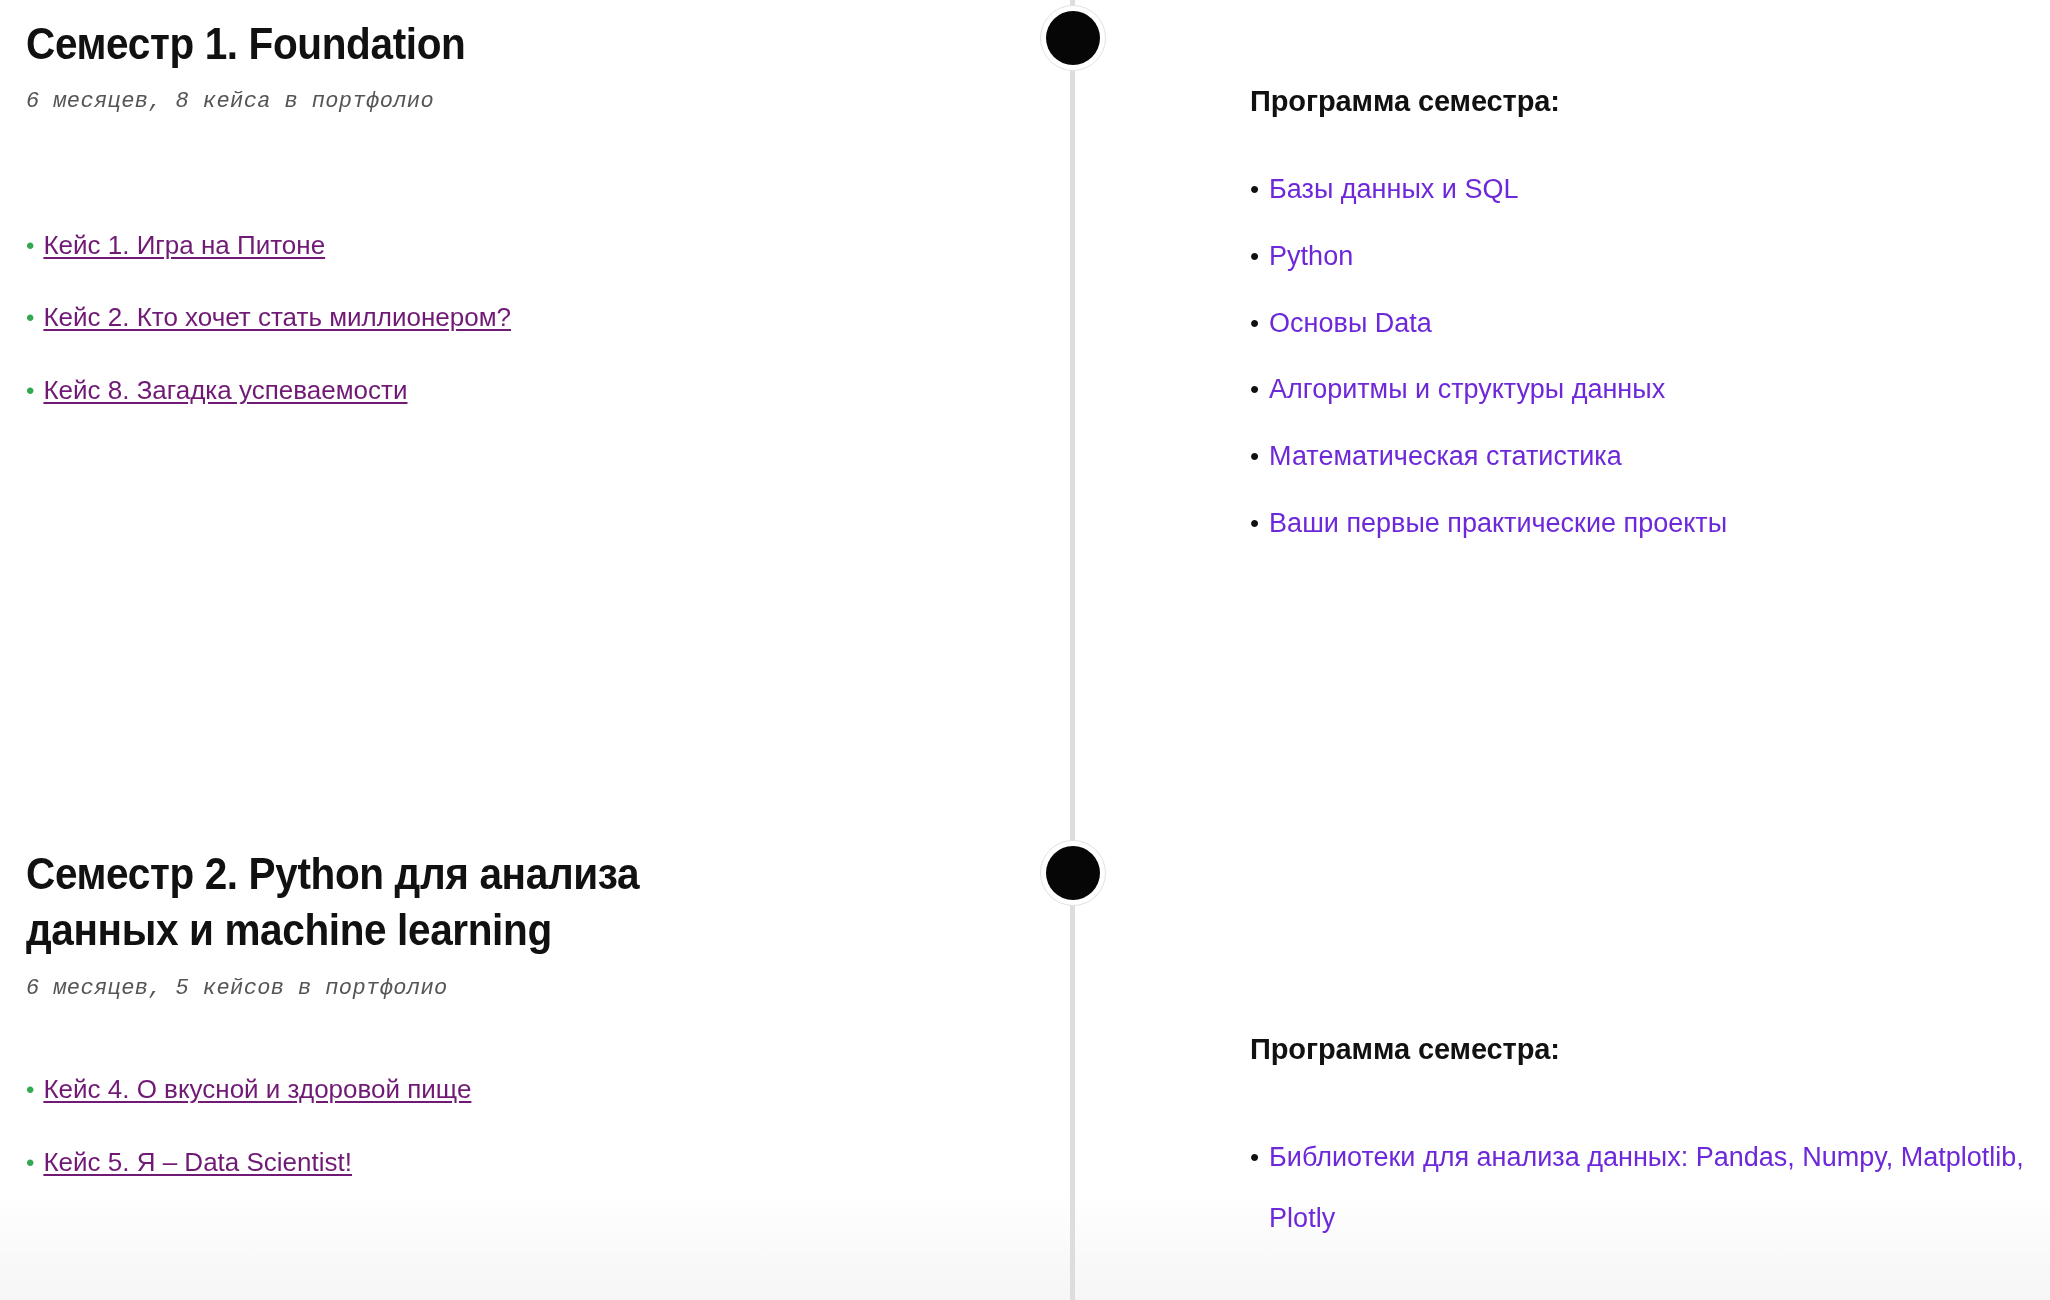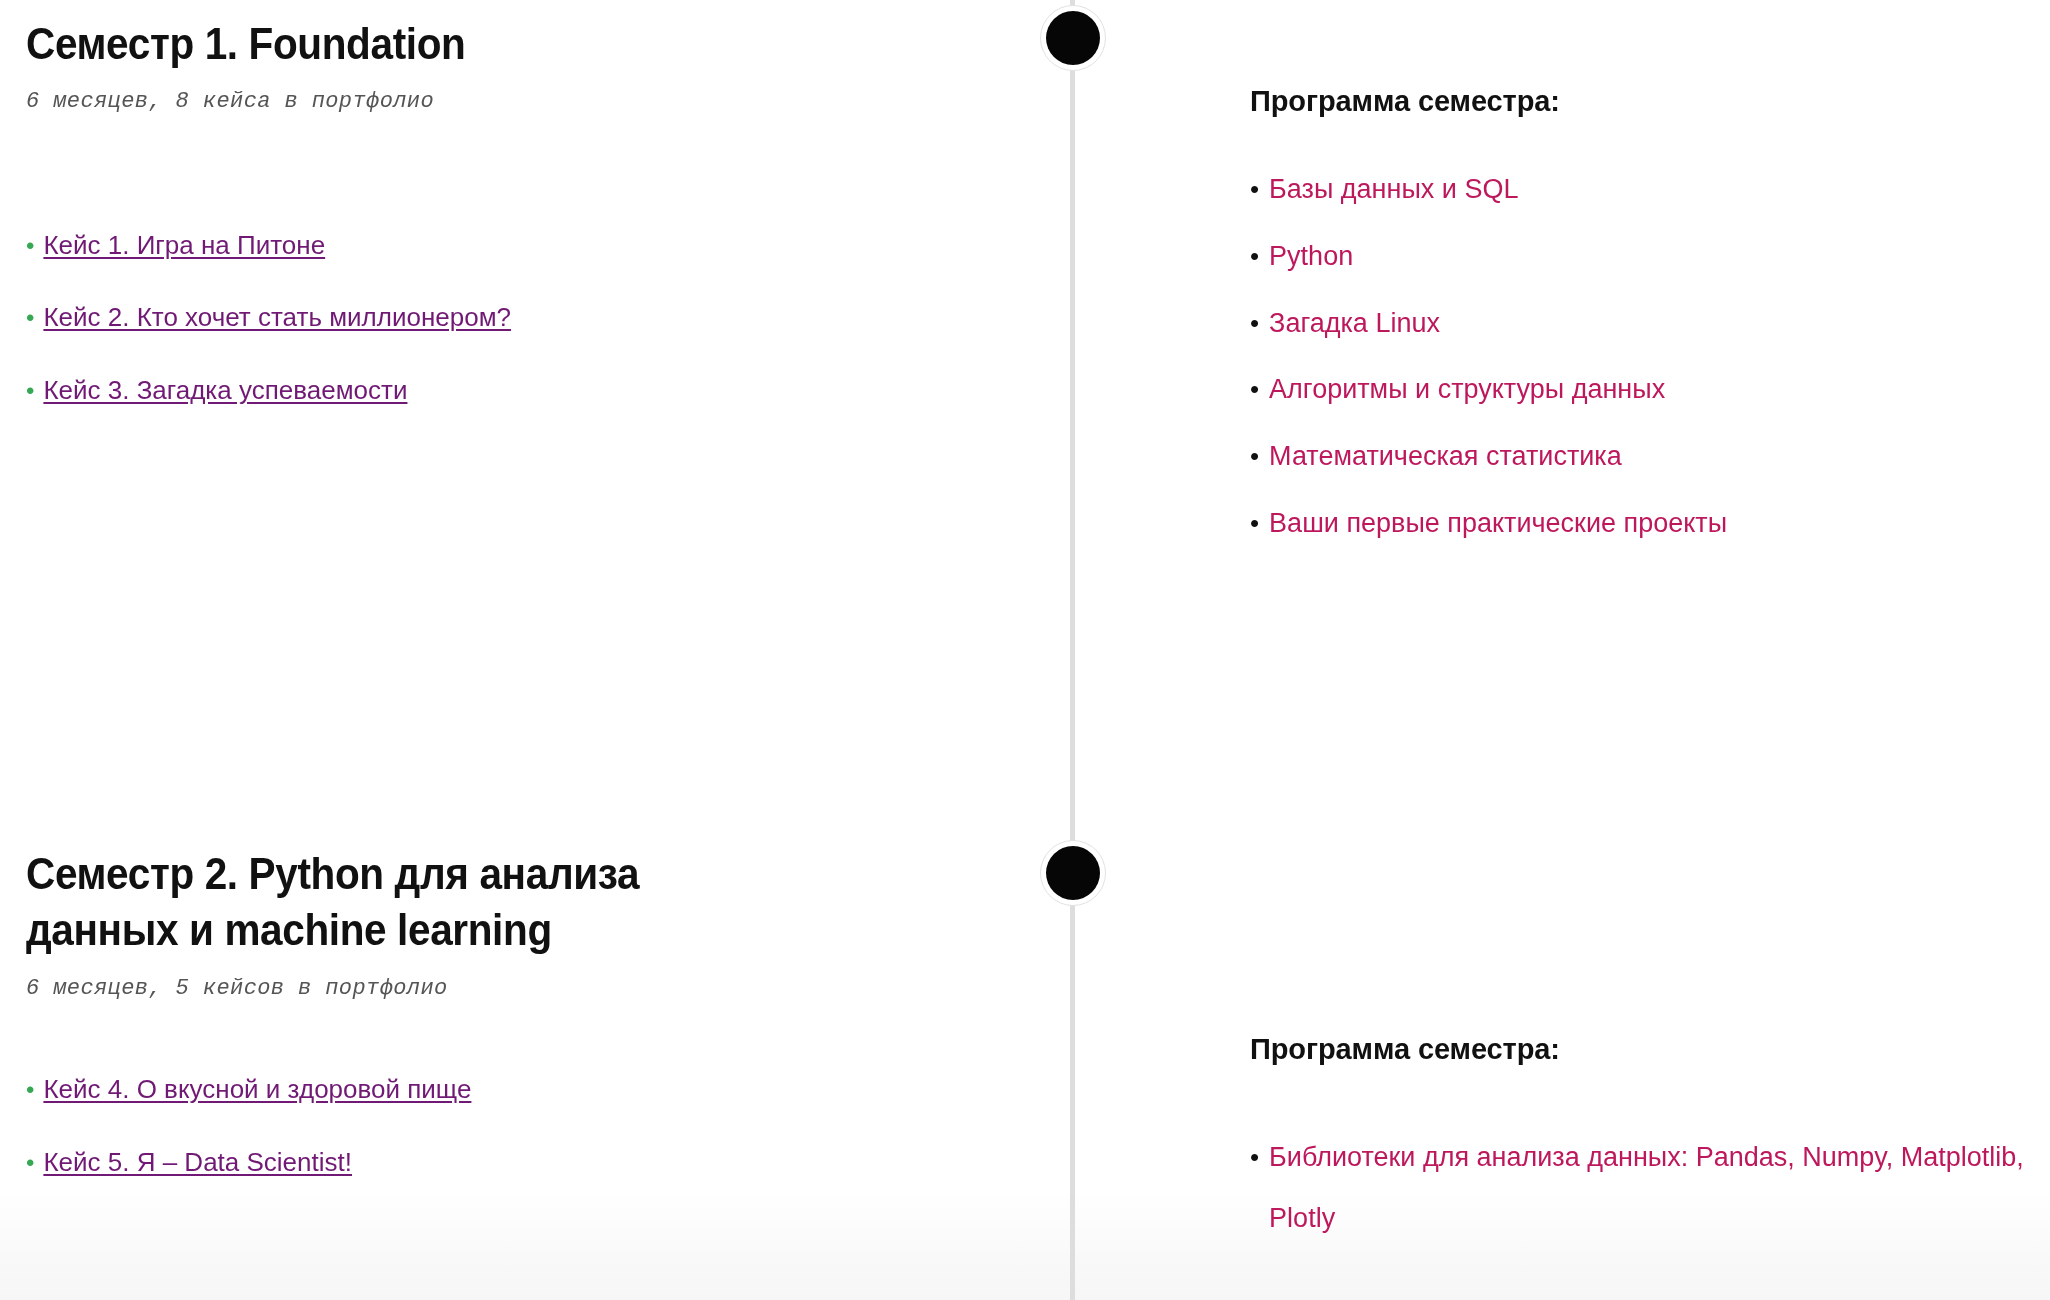--- a/index.html
+++ b/index.html
@@ -187,21 +187,21 @@
     white-space: normal;
     line-height: 2.25;
     margin-bottom: 0;
   }
   .prog-bullet {
     font-size: 26px;
     padding-right: 10px;
     flex: 0 0 auto;
     color: #111111;
   }
-  .prog-text { color: #be185d; }
+  .prog-text { color: #6d28d9; }
 </style>
 </head>
 <body>
 
 <div class="page">
 
   <div class="timeline-line"></div>
   <div class="timeline-dot dot-1"></div>
   <div class="timeline-dot dot-2"></div>
 
@@ -215,21 +215,21 @@
         <li class="case-item">
           <span class="case-bullet">•</span>
           <a class="case-link">Кейс 1. Игра на Питоне</a>
         </li>
         <li class="case-item">
           <span class="case-bullet">•</span>
           <a class="case-link">Кейс 2. Кто хочет стать миллионером?</a>
         </li>
         <li class="case-item">
           <span class="case-bullet">•</span>
-          <a class="case-link">Кейс 3. Загадка успеваемости</a>
+          <a class="case-link">Кейс 8. Загадка успеваемости</a>
         </li>
       </ul>
     </section>
 
     <section class="semester-block sem-2">
       <h2 class="sem-title">Семестр 2. Python для анализа
 данных и machine learning</h2>
       <p class="sem-subtitle">6 месяцев, 5 кейсов в портфолио</p>
 
       <ul class="case-list list-2">
@@ -254,21 +254,21 @@
         <li class="program-item">
           <span class="prog-bullet">•</span>
           <span class="prog-text">Базы данных и SQL</span>
         </li>
         <li class="program-item">
           <span class="prog-bullet">•</span>
           <span class="prog-text">Python</span>
         </li>
         <li class="program-item">
           <span class="prog-bullet">•</span>
-          <span class="prog-text">Загадка Linux</span>
+          <span class="prog-text">Основы Data</span>
         </li>
         <li class="program-item">
           <span class="prog-bullet">•</span>
           <span class="prog-text">Алгоритмы и структуры данных</span>
         </li>
         <li class="program-item">
           <span class="prog-bullet">•</span>
           <span class="prog-text">Математическая статистика</span>
         </li>
         <li class="program-item">

